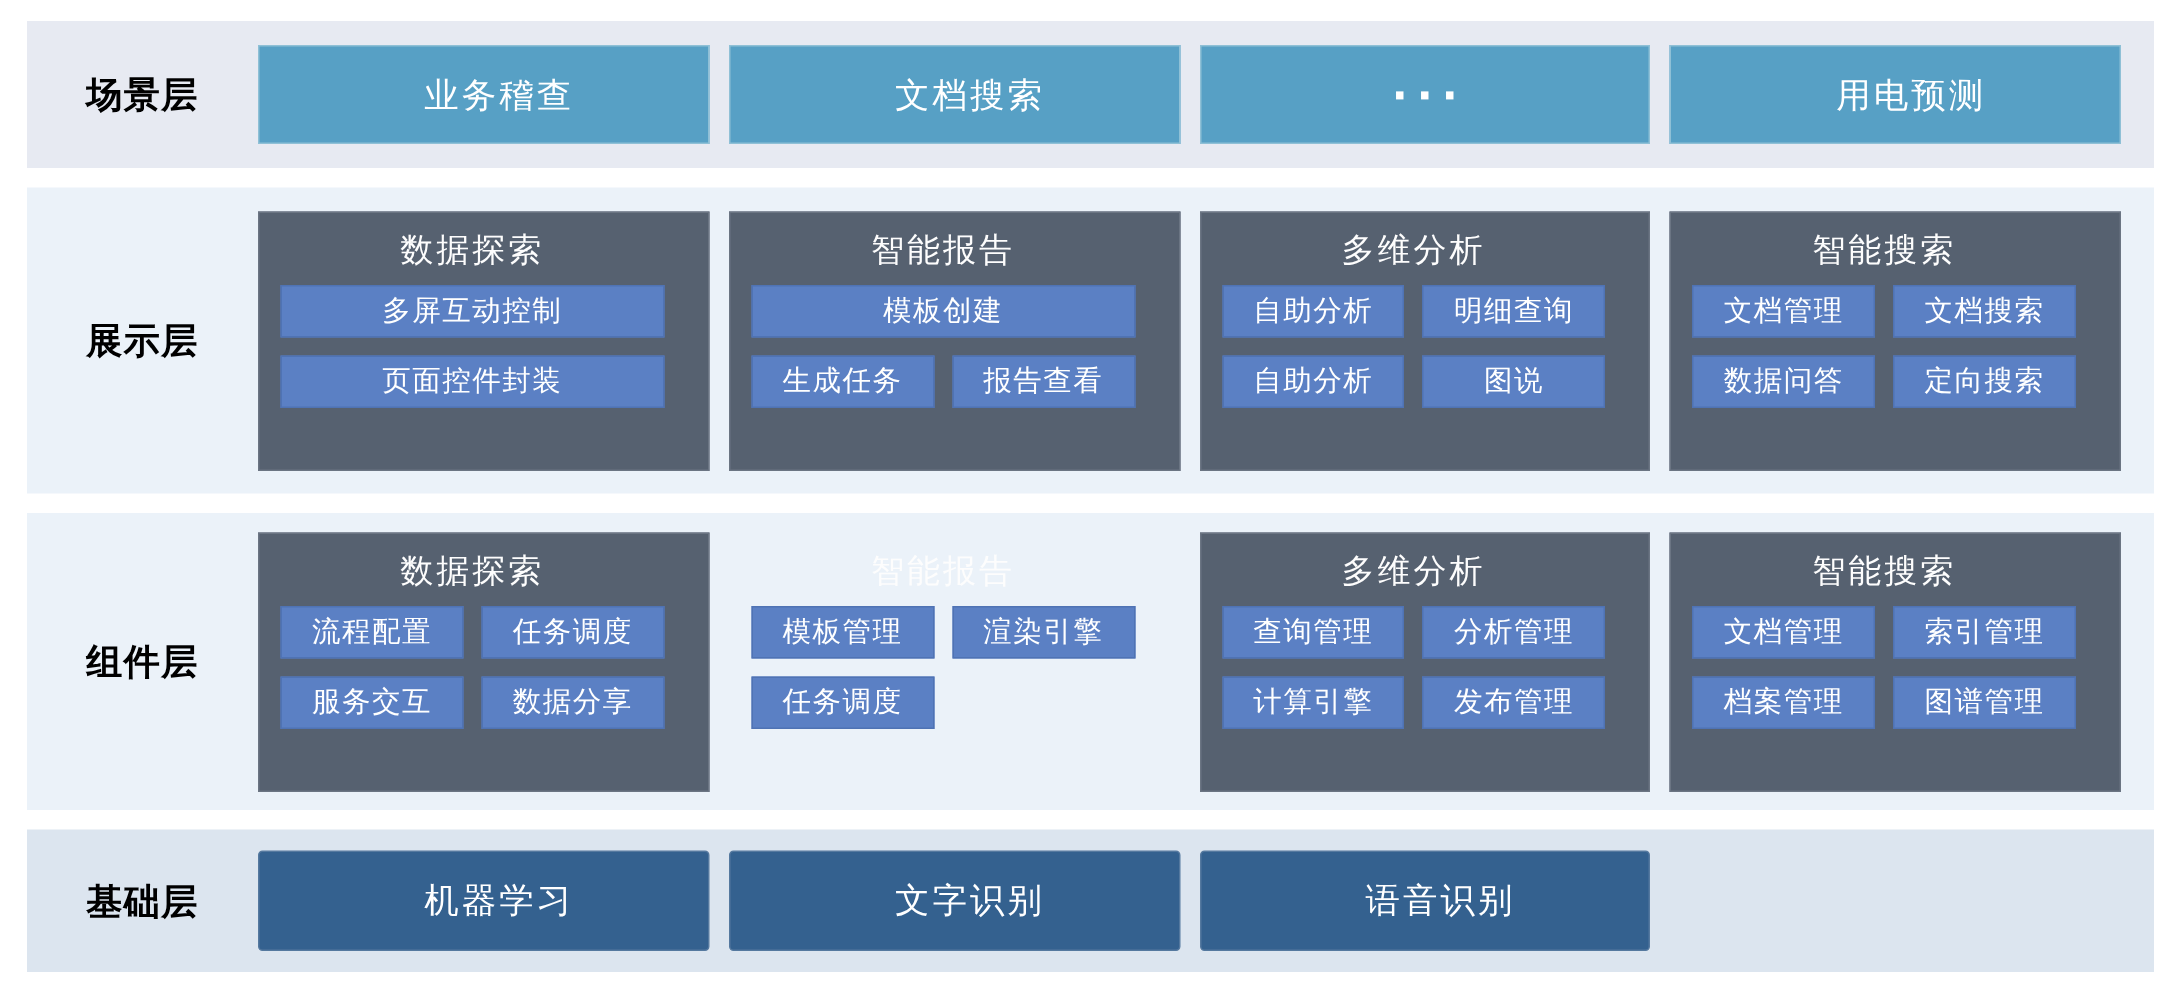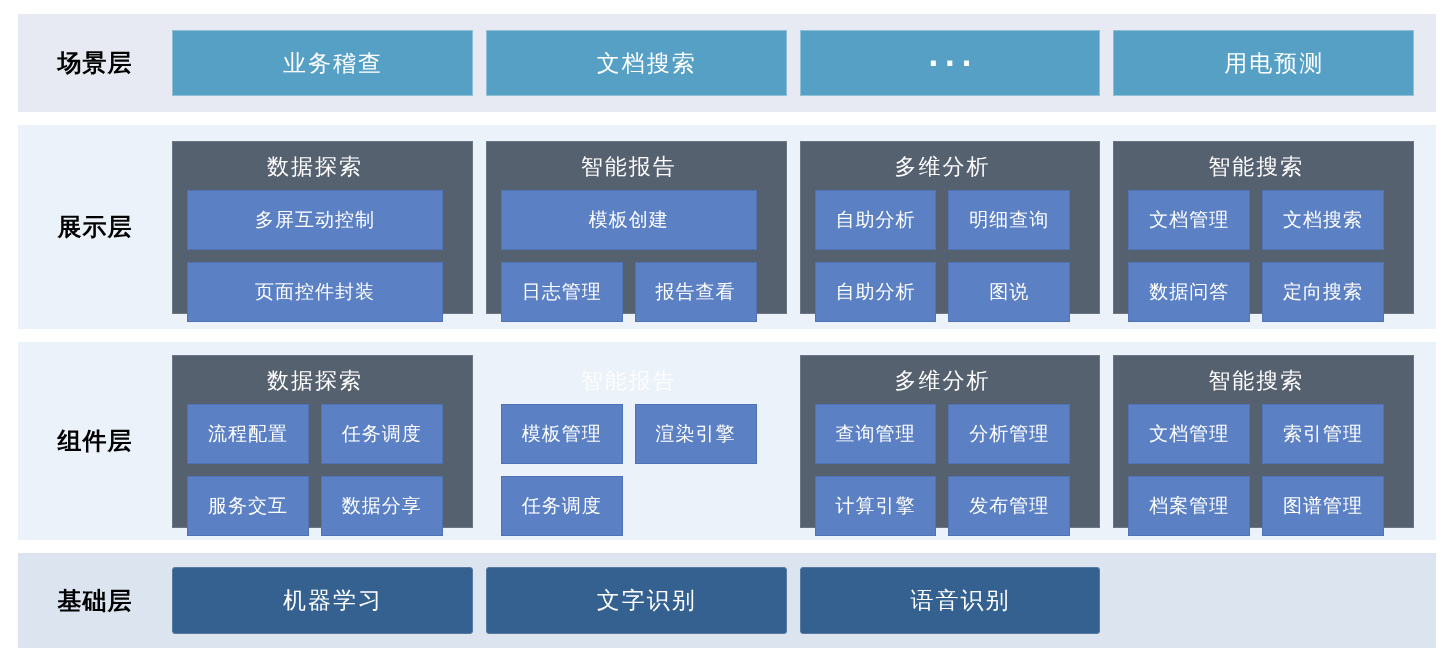--- a/index.html
+++ b/index.html
@@ -51,21 +51,21 @@
     height:46px;line-height:46px;text-align:center;
     color:#fdfdfd;font-size:22px;
     font-family:"Liberation Serif","DejaVu Serif",serif;
     letter-spacing:2px;
   }
   .grows{display:flex;flex-direction:column;gap:12px;}
   .grow{display:grid;gap:12px;}
   .grow.cols1{grid-template-columns:1fr;}
   .grow.cols2{grid-template-columns:1fr 1fr;}
   .gitem{
-    height:60px;display:flex;align-items:center;justify-content:center;
+    height:35px;display:flex;align-items:center;justify-content:center;
     background:#5b80c4;border:1px solid #4f73b4;
     box-sizing:border-box;
     color:#ffffff;font-size:19px;
     font-family:"Liberation Serif","DejaVu Serif",serif;
     letter-spacing:1px;
   }
 </style>
 </head>
 <body>
 
@@ -93,21 +93,21 @@
             </div>
           </div>
         </div>
         <div class="group">
           <div class="gtitle">智能报告</div>
           <div class="grows">
             <div class="grow cols1">
               <div class="gitem">模板创建</div>
             </div>
             <div class="grow cols2">
-              <div class="gitem">日志管理</div>
+              <div class="gitem">生成任务</div>
               <div class="gitem">报告查看</div>
             </div>
           </div>
         </div>
         <div class="group">
           <div class="gtitle">多维分析</div>
           <div class="grows">
             <div class="grow cols2">
               <div class="gitem">自助分析</div>
               <div class="gitem">明细查询</div>

